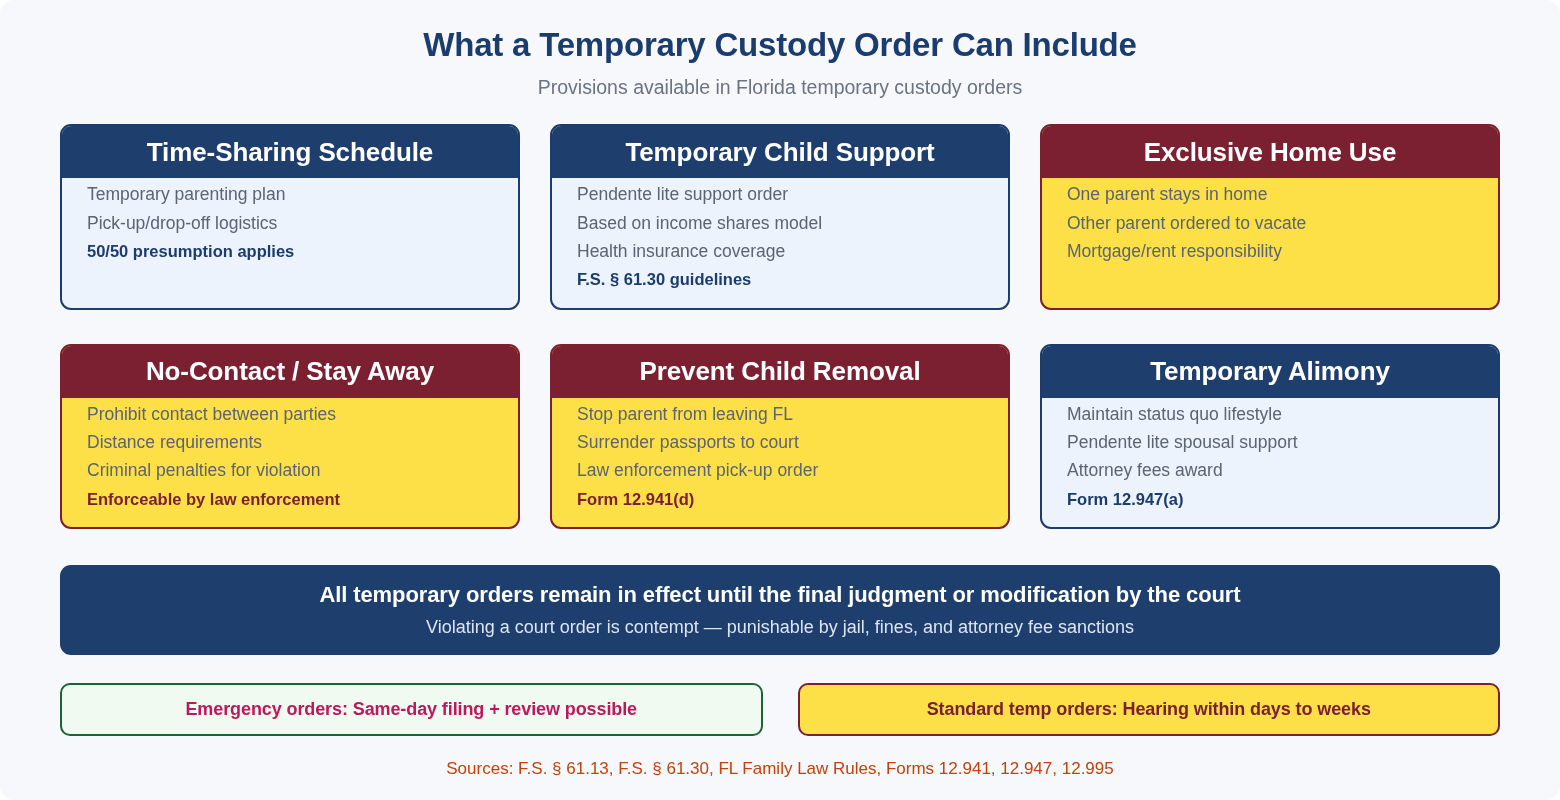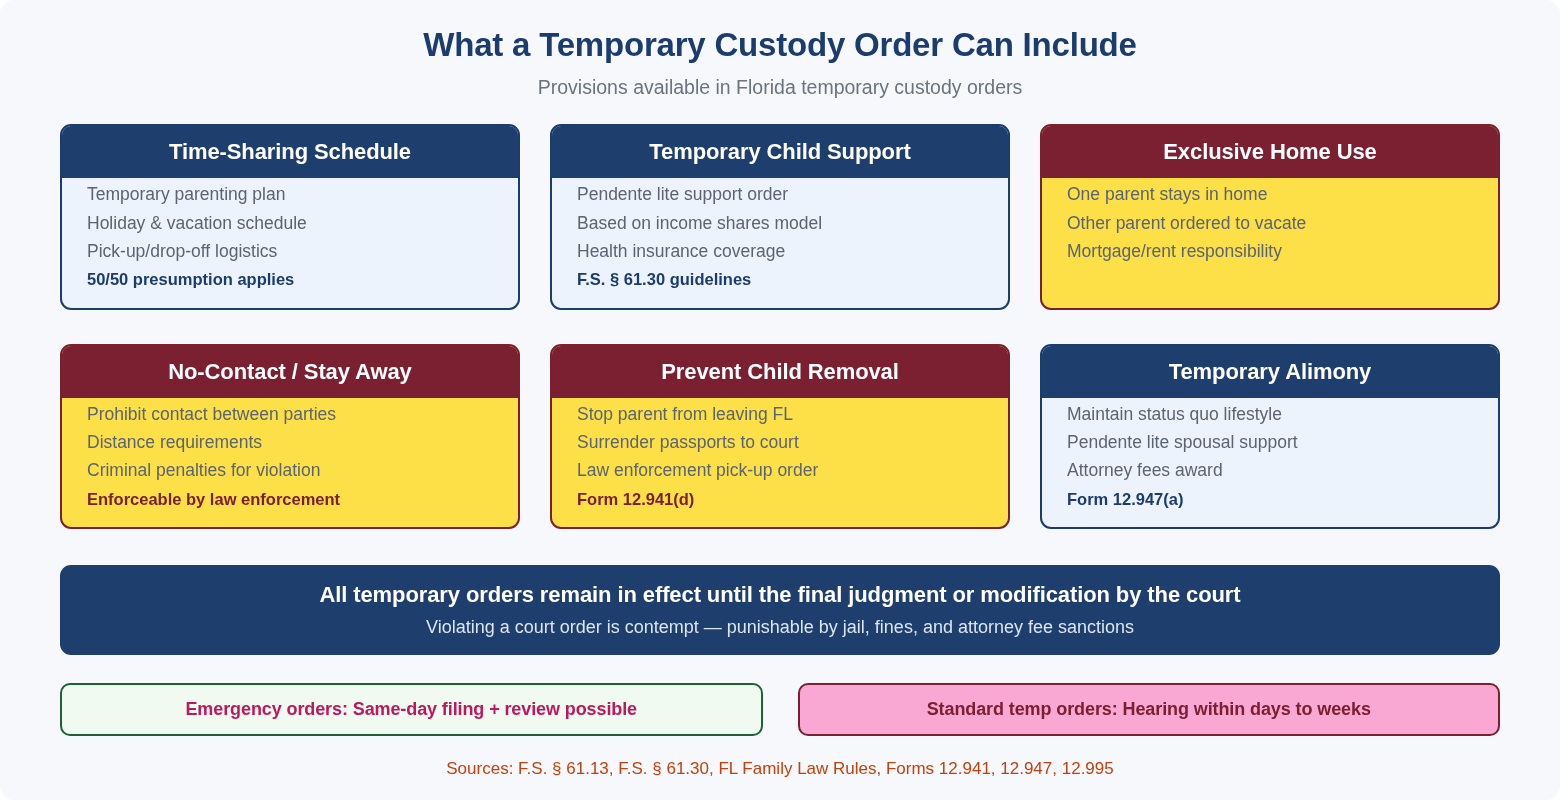--- a/index.html
+++ b/index.html
@@ -64,21 +64,21 @@
   }
   .card.navy { border-color: #1B3C6E; background: #EDF3FC; }
   .card.red  { border-color: #7B2030; background: #fde047; }
 
   .card-head {
     height: 52px;
     display: flex;
     align-items: center;
     justify-content: center;
     color: #ffffff;
-    font-size: 22px;
+    font-size: 26px;
     font-weight: bold;
     letter-spacing: -0.1px;
   }
   .card.navy .card-head { background: #1E3E6E; }
   .card.red  .card-head { background: #7B2030; }
 
   .card-body {
     padding: 2px 25px 14px 25px;
     flex: 1;
   }
@@ -139,21 +139,21 @@
     font-weight: bold;
     letter-spacing: -0.1px;
     box-sizing: border-box;
   }
   .pill.green {
     background: #F1FAF1;
     border: 2px solid #1B6334;
     color: #be185d;
   }
   .pill.rose {
-    background: #f9a8d4;
+    background: #fde047;
     border: 2px solid #7B2030;
     color: #7B2030;
     align-items: center;
   }
 
   
   .sources {
     margin-top: 23px;
     text-align: center;
     font-size: 17px;
@@ -169,21 +169,20 @@
   <div class="header">
     <h1 class="title">What a Temporary Custody Order Can Include</h1>
     <p class="subtitle">Provisions available in Florida temporary custody orders</p>
   </div>
 
   <div class="grid" id="card-grid">
       <div class="card navy">
         <div class="card-head">Time-Sharing Schedule</div>
         <div class="card-body">
           <div class="card-line">Temporary parenting plan</div>
-          <div class="card-line">Holiday &amp; vacation schedule</div>
           <div class="card-line">Pick-up/drop-off logistics</div>
           <div class="card-line accent">50/50 presumption applies</div>
         </div>
       </div>
       <div class="card navy">
         <div class="card-head">Temporary Child Support</div>
         <div class="card-body">
           <div class="card-line">Pendente lite support order</div>
           <div class="card-line">Based on income shares model</div>
           <div class="card-line">Health insurance coverage</div>

